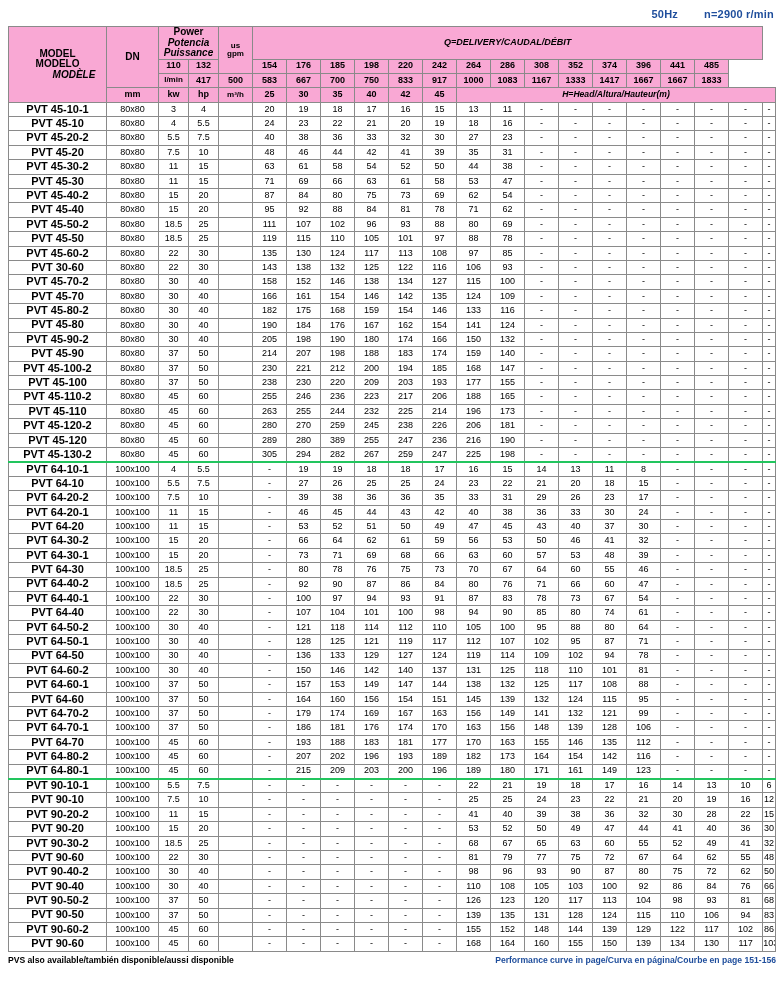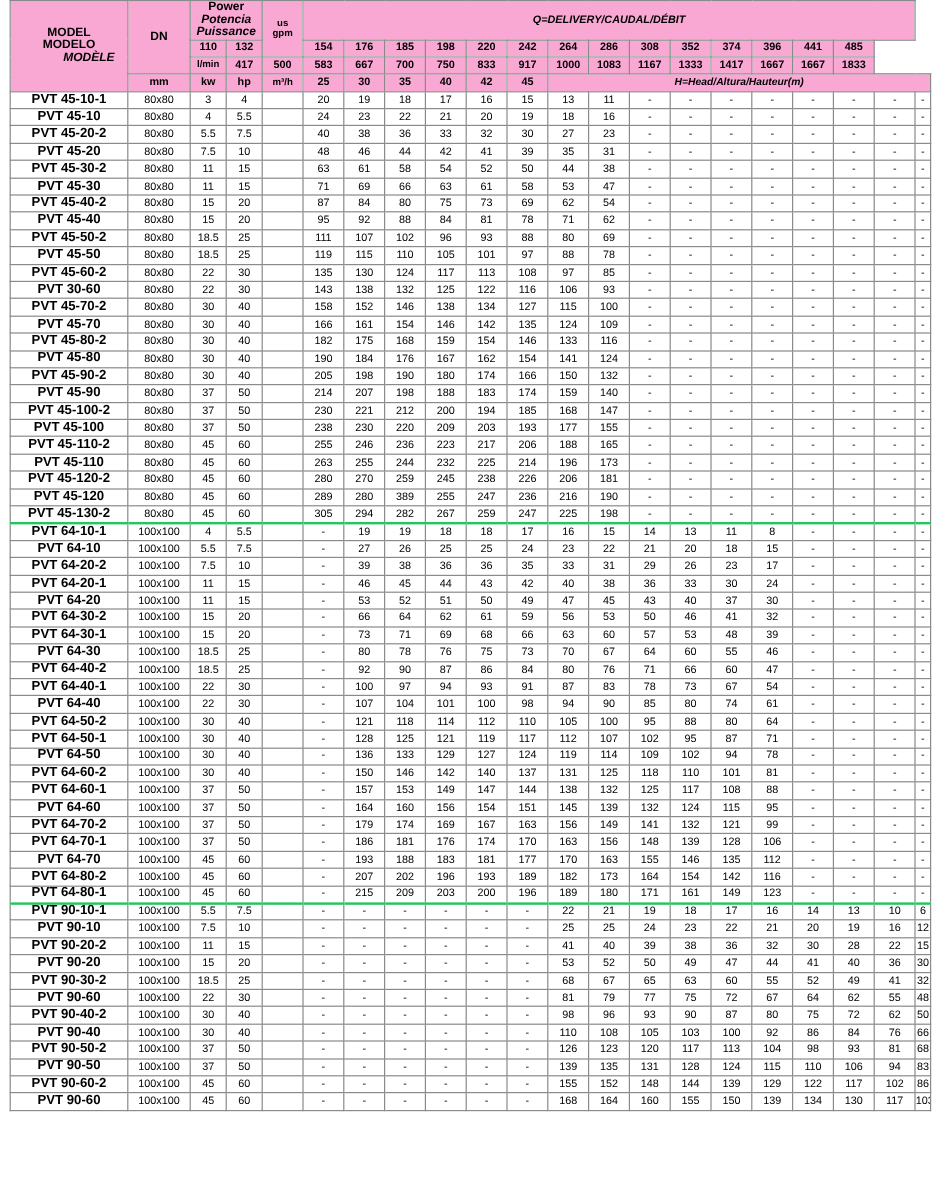--- a/index.html
+++ b/index.html
@@ -87,20 +87,23 @@
   }
   .footer .left { color: #000; }
   .footer .right { color: #1f4e9c; }
   .footer .right .pages { color: #1f4e9c; }
 </style>
 </head>
 <body>
 
 <div class="page">
 
+  <div class="top-header">
+    <span class="hz">50Hz</span><span>n=2900 r/min</span>
+  </div>
 
   <table class="pump">
     <colgroup>
       <col style="width:98px">
       <col style="width:52px">
       <col style="width:30px">
       <col style="width:30px">
       <col style="width:34px">
       <col style="width:34px">
       <col style="width:34px">
@@ -1543,14 +1546,21 @@
           <td class="val">150</td>
           <td class="val">139</td>
           <td class="val">134</td>
           <td class="val">130</td>
           <td class="val">117</td>
           <td class="val">103</td>
         </tr>
       </tbody>
   </table>
 
+  <div class="footer">
+    <div class="left">PVS also available/también disponible/aussi disponible</div>
+    <div class="right">
+      <span>Performance curve in page/Curva en página/Courbe en page</span>
+      <span class="pages">151-156</span>
+    </div>
+  </div>
 
 </div>
 
 </body></html>

